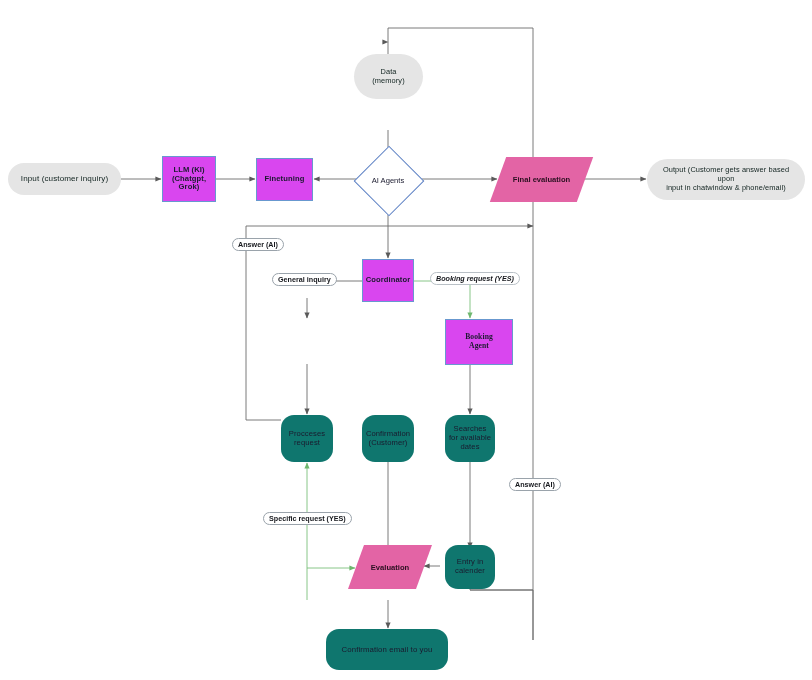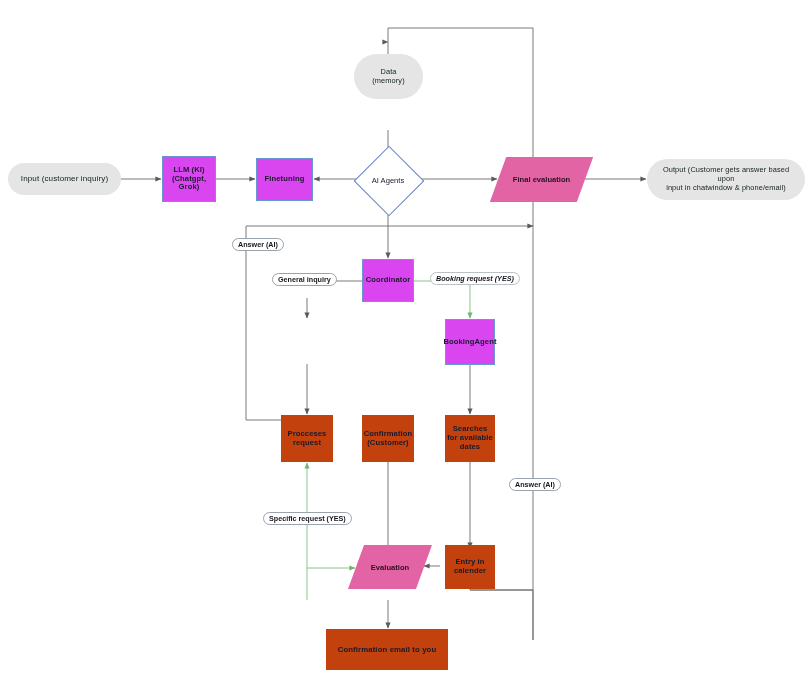--- a/index.html
+++ b/index.html
@@ -6,21 +6,21 @@
   body{width:812px;height:680px;overflow:hidden;
        font-family:"Liberation Sans","DejaVu Sans",sans-serif;}
   #canvas{position:relative;width:812px;height:680px;}
   svg.wires{position:absolute;left:0;top:0;width:812px;height:680px;overflow:visible;}
 
   .node{position:absolute;box-sizing:border-box;display:flex;align-items:center;
         justify-content:center;text-align:center;color:#1a1a2e;line-height:1.18;
         font-size:7.6px;letter-spacing:.1px;}
   .pill{background:#e5e5e5;border-radius:999px;color:#10221f;font-weight:400;font-size:8.1px;padding:0 10px;}
   .blue{background:#d946ef;border:1px solid #6898cf;font-weight:600;}
-  .lblue{background:#c2410c;font-weight:700;}
+  .lblue{background:#0f766e;font-weight:400;border-radius:13px;}
   .diamond-wrap{position:absolute;}
   .diamond{position:absolute;left:0;top:0;width:100%;height:100%;
            background:#ffffff;border:1px solid #5b7fc4;
            transform:rotate(45deg);}
   .diamond-label{position:absolute;left:0;top:0;width:100%;height:100%;
            display:flex;align-items:center;justify-content:center;
            font-size:7.6px;color:#1a1a2e;font-weight:500;}
   .para{position:absolute;}
   .para .skew{position:absolute;left:0;top:0;width:100%;height:100%;
            background:#e364a5;transform:skewX(-20deg);}
@@ -115,21 +115,21 @@
   <div class="node pill" style="left:647px;top:159px;width:158px;height:41px;flex-direction:column;font-size:7.4px;">
     <span>Output (Customer gets answer based upon</span>
     <span>input in chatwindow &amp; phone/email)</span>
   </div>
 
   <div class="node blue" style="left:362px;top:259px;width:52px;height:43px;">
     <span>Coordinator</span>
   </div>
 
 
-  <div class="node blue" style="left:445px;top:319px;width:50px;height:46px;flex-direction:row;">
+  <div class="node blue" style="left:445px;top:319px;width:68px;height:46px;flex-direction:column;font-family:Liberation Serif, serif;">
     <span>Booking</span>
     <span>Agent</span>
   </div>
 
   <div class="node lblue" style="left:281px;top:415px;width:52px;height:47px;flex-direction:column;">
     <span>Procceses</span>
     <span>request</span>
   </div>
 
   <div class="node lblue" style="left:362px;top:415px;width:52px;height:47px;flex-direction:column;">

